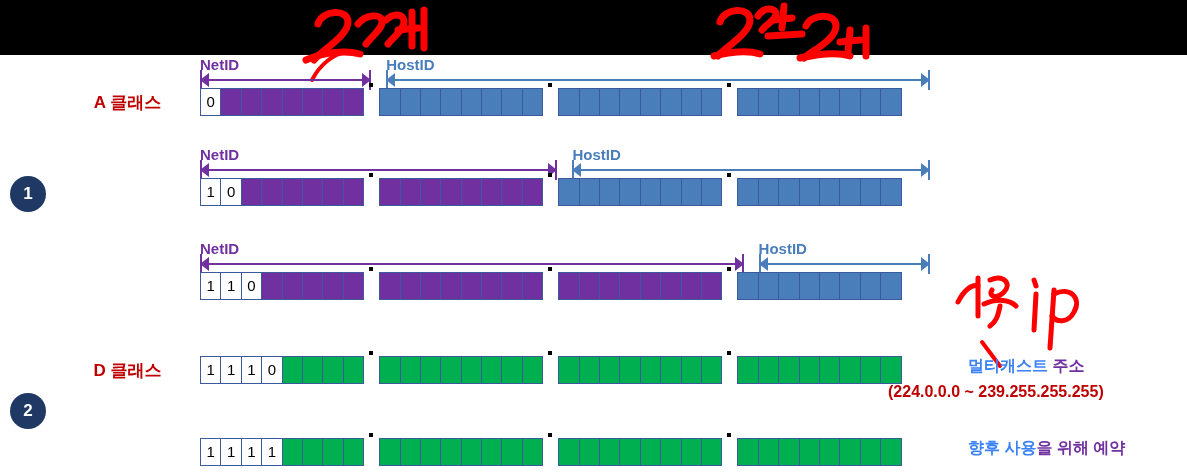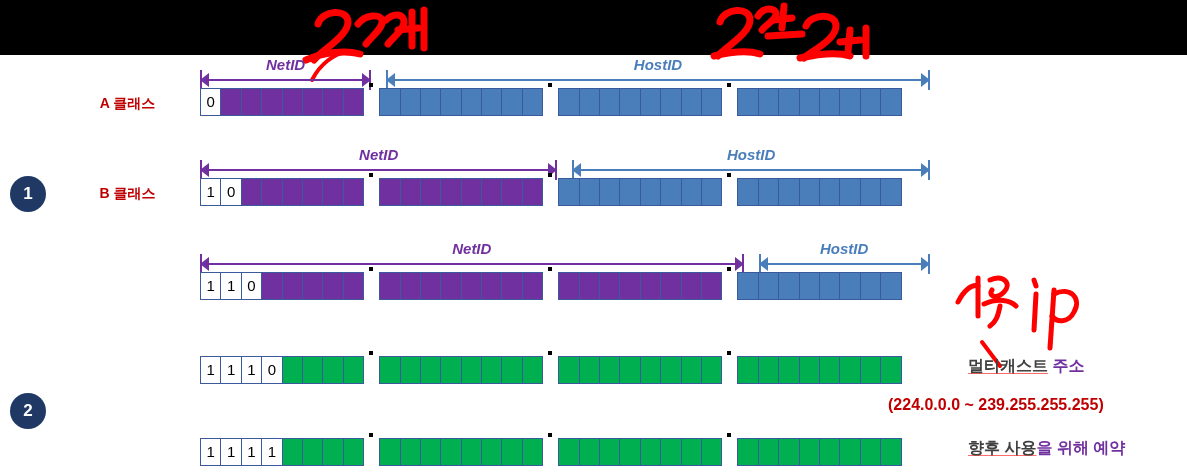--- a/index.html
+++ b/index.html
@@ -37,21 +37,21 @@
     width: 1187px;
     height: 46px;
   }
   .rowlabel {
     position: absolute;
     left: 60px;
     width: 135px;
     text-align: center;
     color: #c00000;
     font-weight: bold;
-    font-size: 14px;
+    font-size: 17px;
     line-height: 30px;
     white-space: nowrap;
   }
   
   .bytes {
     position: absolute;
     left: 200px;
     top: 0;
     display: flex;
     align-items: flex-start;
@@ -92,26 +92,25 @@
 
   
   .spanbar {
     position: absolute;
     height: 26px;
   }
   .spanbar .lbl {
     position: absolute;
     left: 0; right: 0;
     top: -3px;
-    text-align: center;
+    text-align: left;
     font-size: 15px;
     font-weight: bold;
     line-height: 16px;
     white-space: nowrap;
-    font-style: italic;
   }
   .spanbar .shaft {
     position: absolute;
     left: 0; right: 0;
     top: 19px;
     height: 2px;
   }
   .spanbar .cap {
     position: absolute;
     top: 13px;
@@ -150,22 +149,21 @@
     text-align: center;
   }
   
   .note {
     position: absolute;
     font-weight: bold;
     white-space: nowrap;
     font-size: 16px;
   }
   .note .u {
-    color: #404040;
-    text-decoration: underline;
+    color: #3b82f6;
     text-decoration-color: #ff6a6a;
     text-underline-offset: 2px;
   }
   .note .p { color: #7030a0; }
   .note .r { color: #c00000; }
 </style>
 </head>
 <body>
 
 <div id="stage">
@@ -284,21 +282,20 @@
             <div class="cell blue"></div>
             <div class="cell blue"></div>
             <div class="cell blue"></div>
             <div class="cell blue"></div>
             <div class="cell blue"></div>
             <div class="cell blue"></div>
           </div>
         </div>
       </div>
       <div class="row" style="top: 178px;">
-        <div class="rowlabel">B 클래스</div>
         <div class="spanbar net" style="left: 200px; width: 357.4px; top: -28px;">
           <div class="tick" style="left:0"></div>
           <div class="tick" style="right:0"></div>
           <div class="shaft"></div>
           <div class="cap l"></div>
           <div class="cap r"></div>
           <div class="lbl">NetID</div>
         </div>
         <div class="spanbar host" style="left: 572.4px; width: 357.4px; top: -28px;">
           <div class="tick" style="left:0"></div>
@@ -411,20 +408,21 @@
             <div class="cell blue"></div>
             <div class="cell blue"></div>
             <div class="cell blue"></div>
             <div class="cell blue"></div>
             <div class="cell blue"></div>
             <div class="cell blue"></div>
           </div>
         </div>
       </div>
       <div class="row" style="top: 356px;">
+        <div class="rowlabel">D 클래스</div>
         <div class="bytes">
           <div class="byte">
             <div class="cell white">1</div>
             <div class="cell white">1</div>
             <div class="cell white">1</div>
             <div class="cell white">0</div>
             <div class="cell green"></div>
             <div class="cell green"></div>
             <div class="cell green"></div>
             <div class="cell green"></div>
@@ -458,21 +456,21 @@
             <div class="cell green"></div>
             <div class="cell green"></div>
             <div class="cell green"></div>
             <div class="cell green"></div>
             <div class="cell green"></div>
             <div class="cell green"></div>
           </div>
         </div>
         <div class="note" style="left: 968px; top: 0px;">
           <div><span class="u">멀티캐스트</span><span class="p"> 주소</span></div>
-          <div class="r" style="margin-top: 19px; margin-left: -80px; text-align: center;">(224.0.0.0 ~ 239.255.255.255)</div>
+          <div class="r" style="margin-top: 6px; margin-left: -80px; text-align: center;">(224.0.0.0 ~ 239.255.255.255)</div>
         </div>
       </div>
       <div class="row" style="top: 438px;">
         <div class="bytes">
           <div class="byte">
             <div class="cell white">1</div>
             <div class="cell white">1</div>
             <div class="cell white">1</div>
             <div class="cell white">1</div>
             <div class="cell green"></div>

